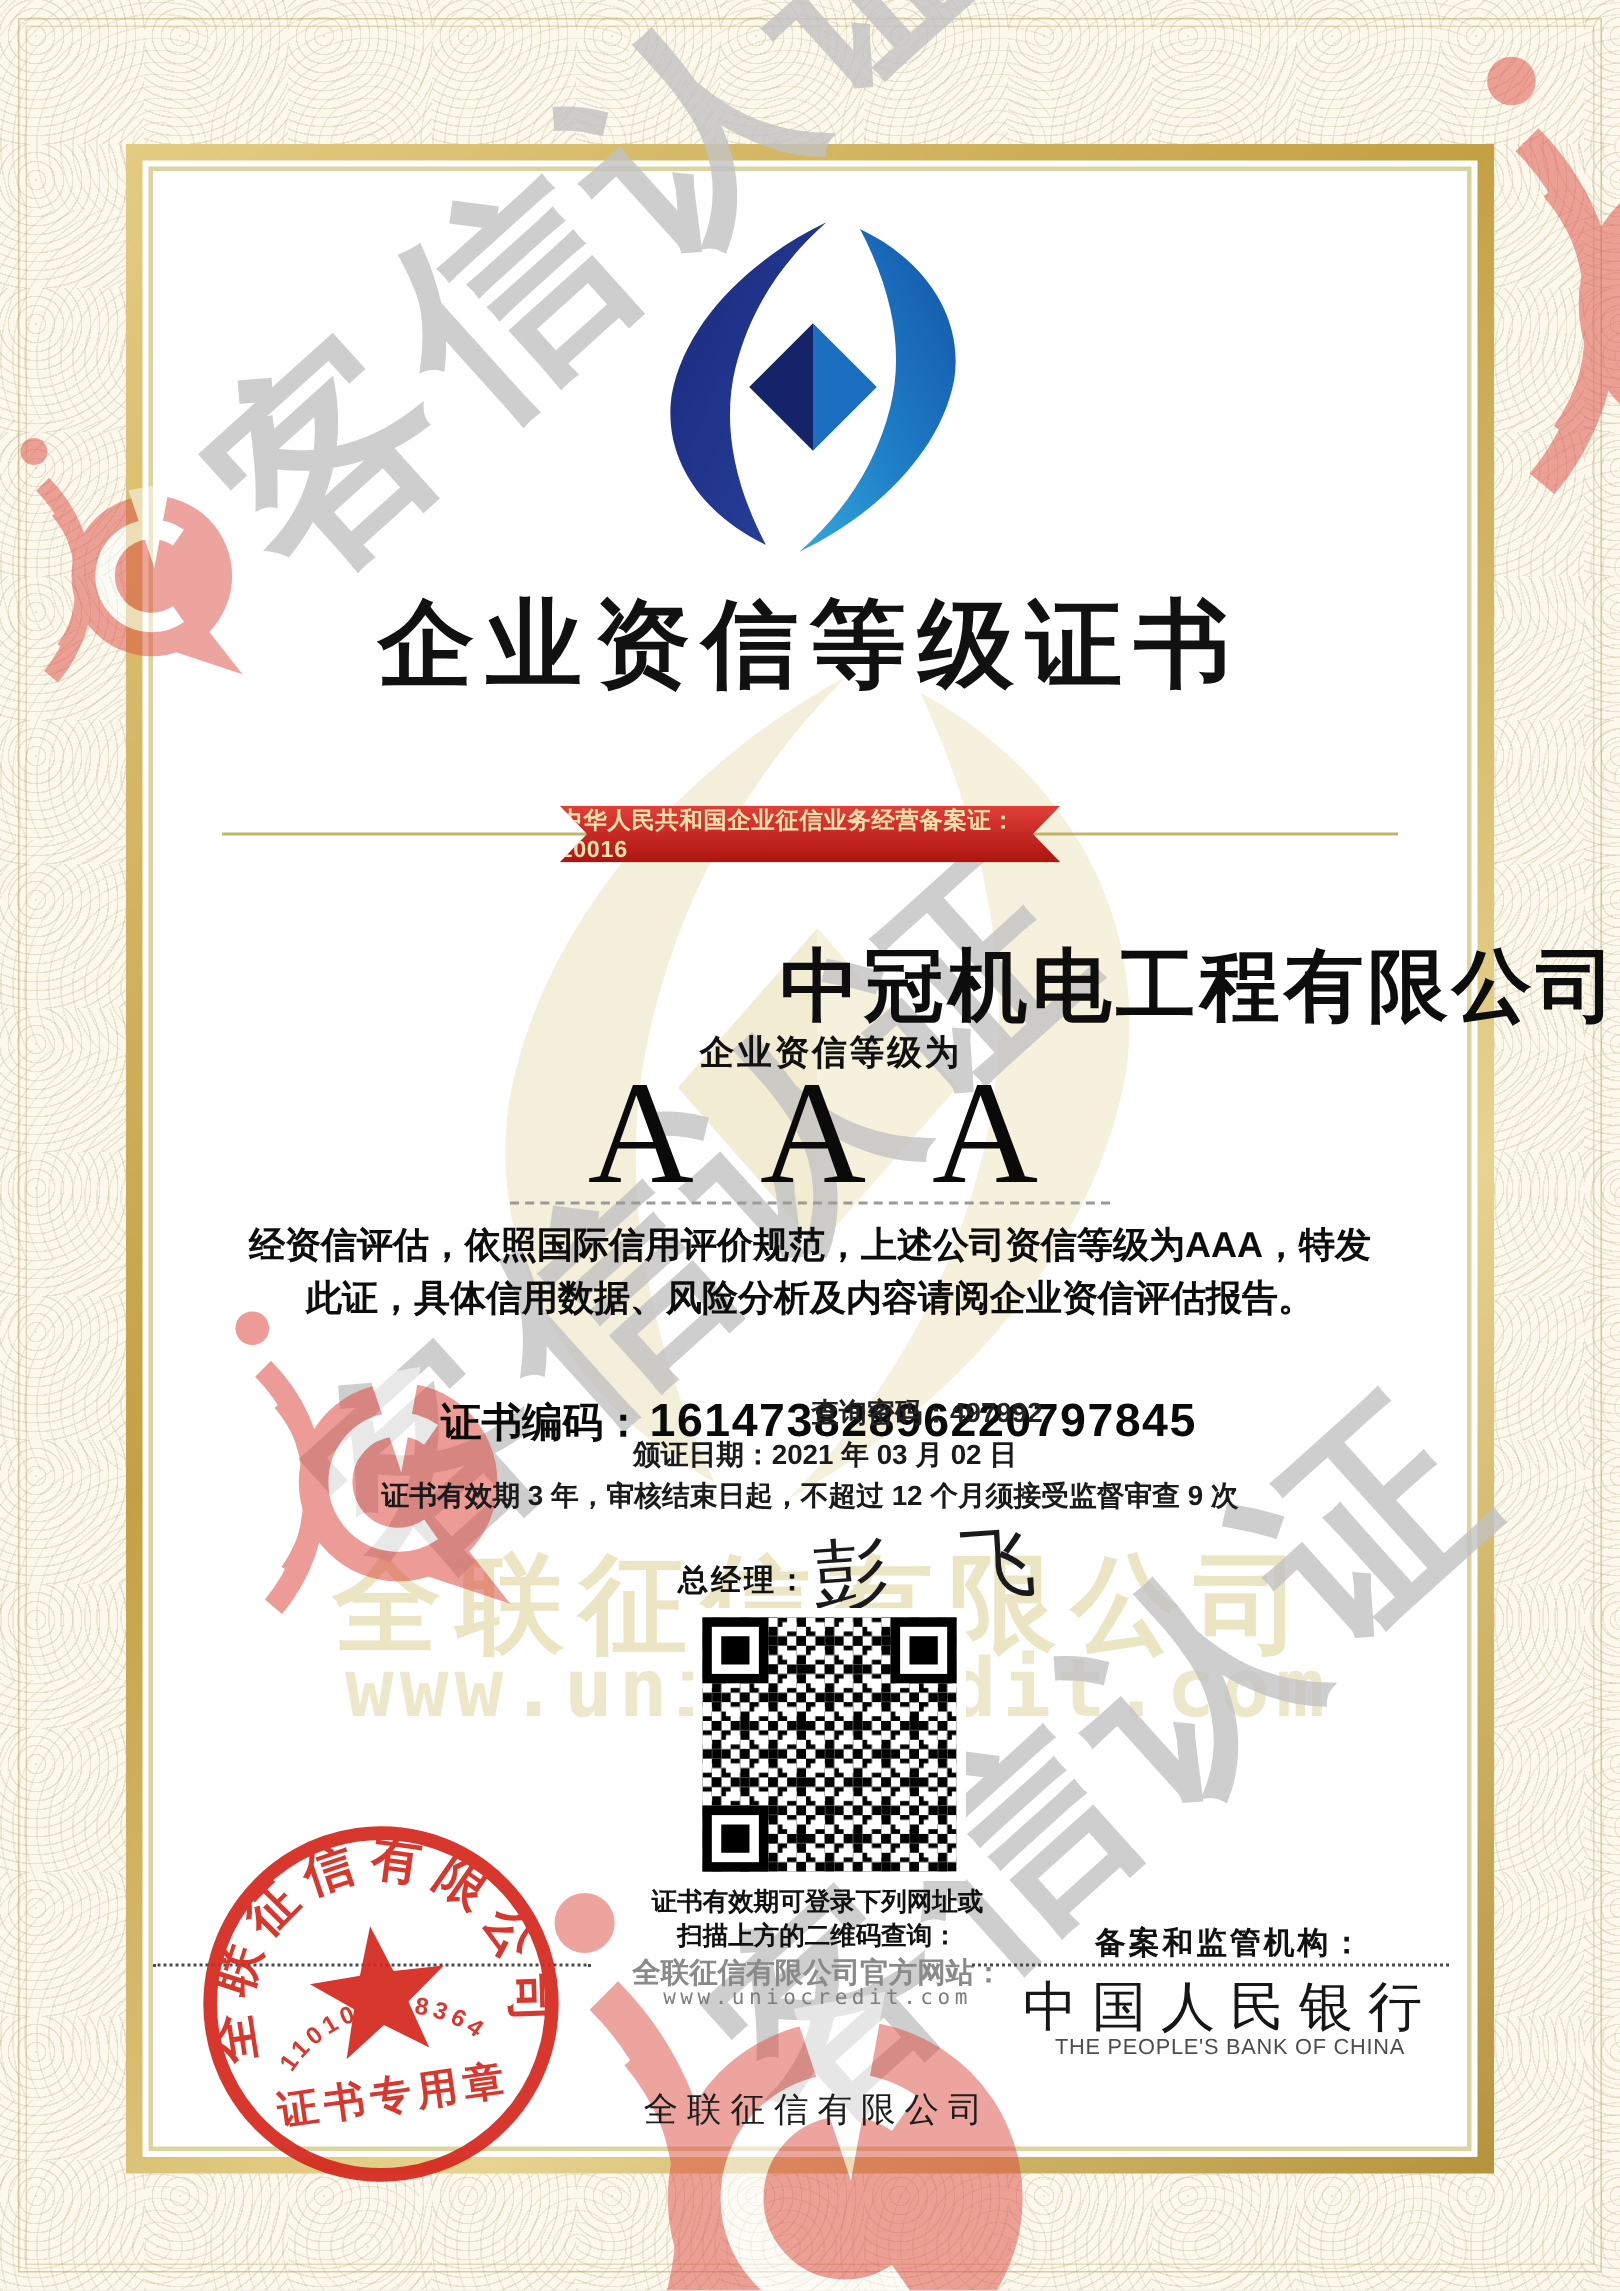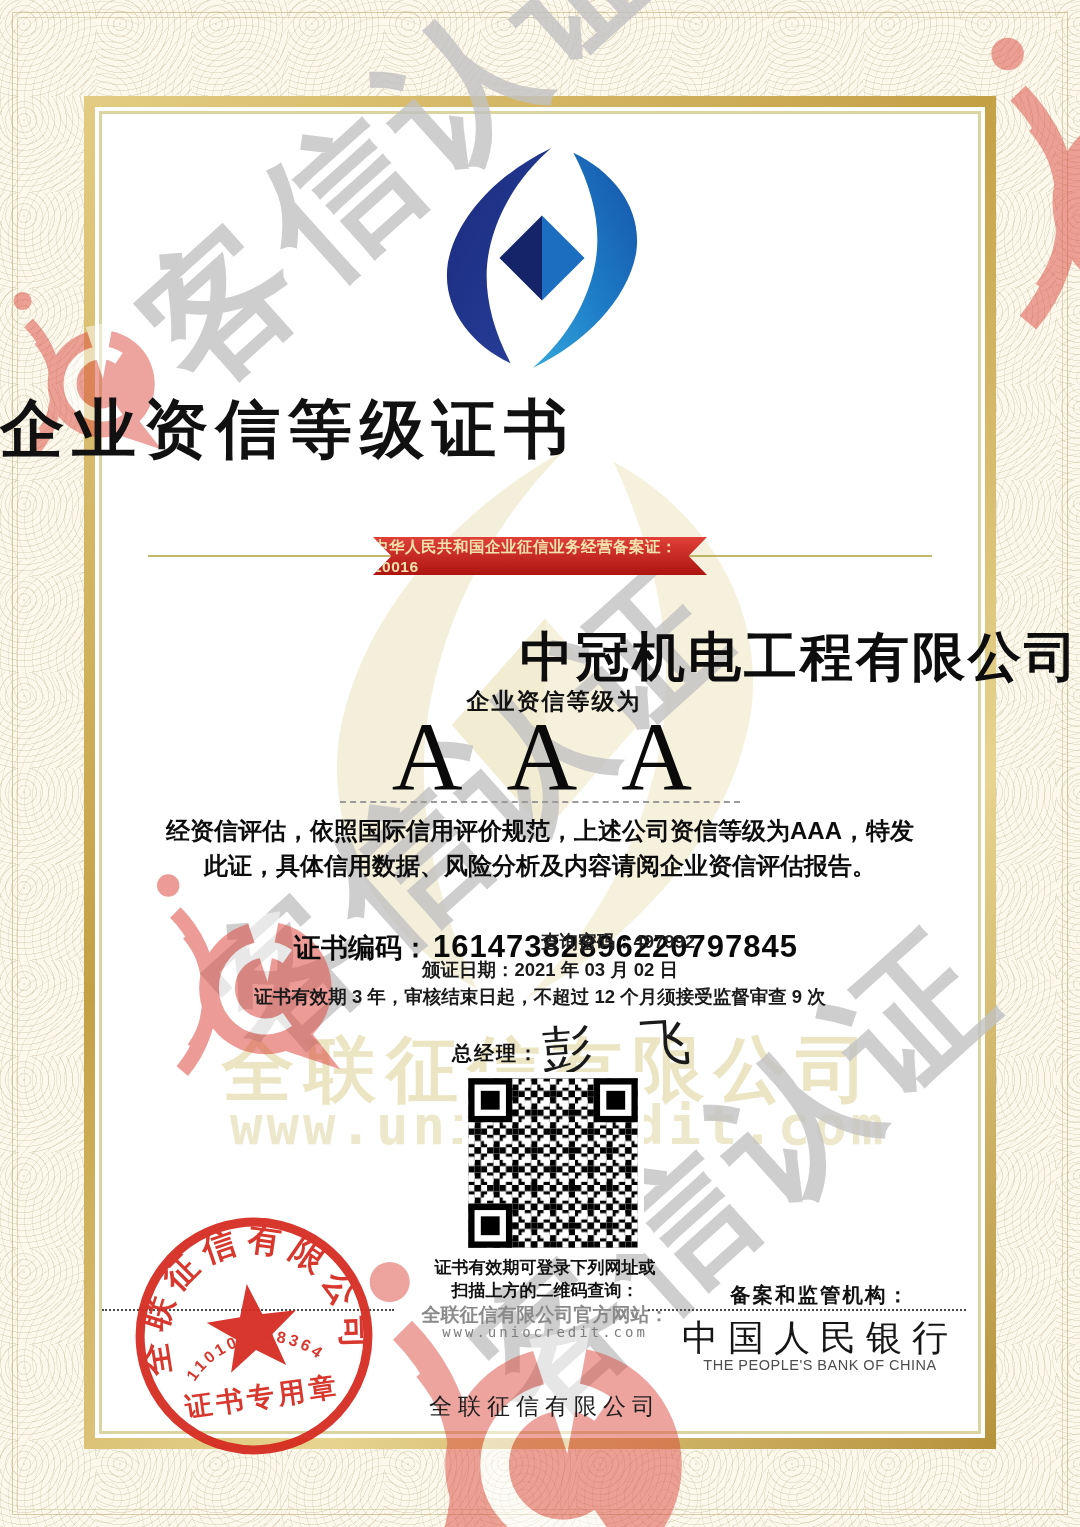--- a/index.html
+++ b/index.html
@@ -36,21 +36,21 @@
   .wm-gray.l3{left:499px;top:1313px;}
   .red-logo{position:absolute;z-index:3;opacity:.55;}
   .red-logo.a{left:118px;top:862px;width:235px;height:235px;}
   .red-logo.b{left:-18px;top:282px;width:190px;height:190px;opacity:.5;}
   .red-logo.c{left:935px;top:20px;width:340px;height:340px;opacity:.5;}
   .red-logo.d{left:300px;top:1240px;width:420px;height:420px;opacity:.5;}
 
   
   .content{position:absolute;inset:0;z-index:5;}
   .emblem{position:absolute;left:428px;top:146px;width:228px;height:224px;}
-  .title{position:absolute;left:0;right:0;top:386px;text-align:left;font-size:64px;font-weight:800;
+  .title{position:absolute;left:0;right:0;top:386px;text-align:center;font-size:64px;font-weight:800;
     letter-spacing:8px;color:#111;}
   .ribbon-line{position:absolute;left:148px;top:555px;width:784px;height:2px;background:#b3a24a;opacity:.8;}
   .ribbon{position:absolute;left:373px;top:537px;width:334px;height:38px;
     background:linear-gradient(#e04038,#ad1410);color:#f2e3ae;font-size:15.5px;font-weight:bold;
     display:flex;align-items:center;justify-content:center;letter-spacing:.5px;
     clip-path:polygon(0 0,100% 0,94.5% 50%,100% 100%,0 100%,5.5% 50%);}
   .certify{position:absolute;left:0;right:0;top:596px;text-align:center;font-size:21px;font-weight:bold;
     letter-spacing:12px;color:#111;font-family:"Liberation Serif",serif;}
   .company{position:absolute;left:0;right:0;top:622px;text-align:right;font-size:53px;font-weight:700;
     letter-spacing:3px;color:#0d0d0d;}

